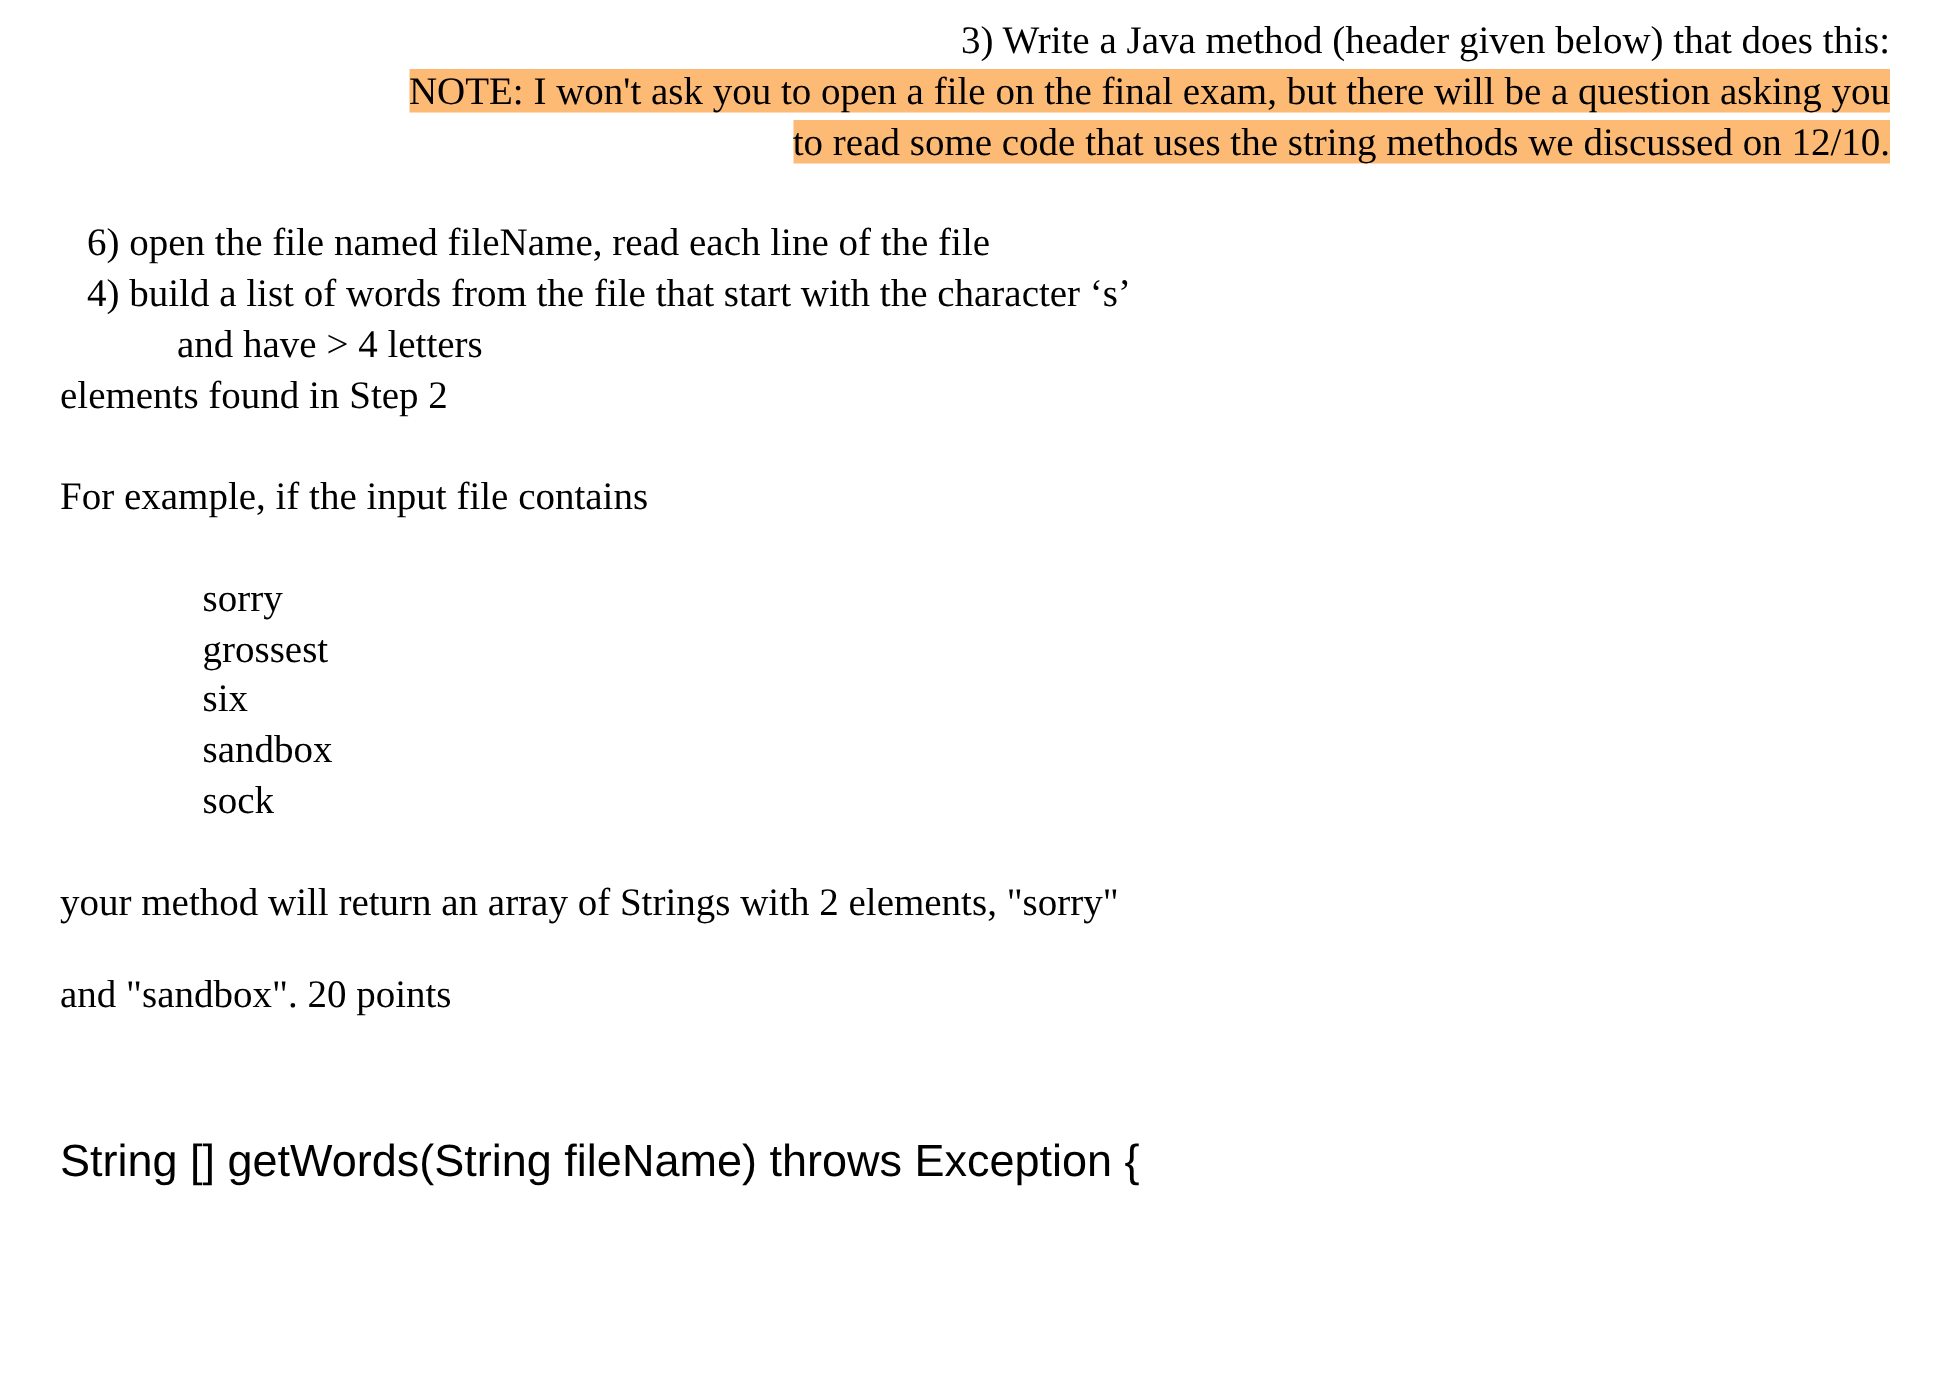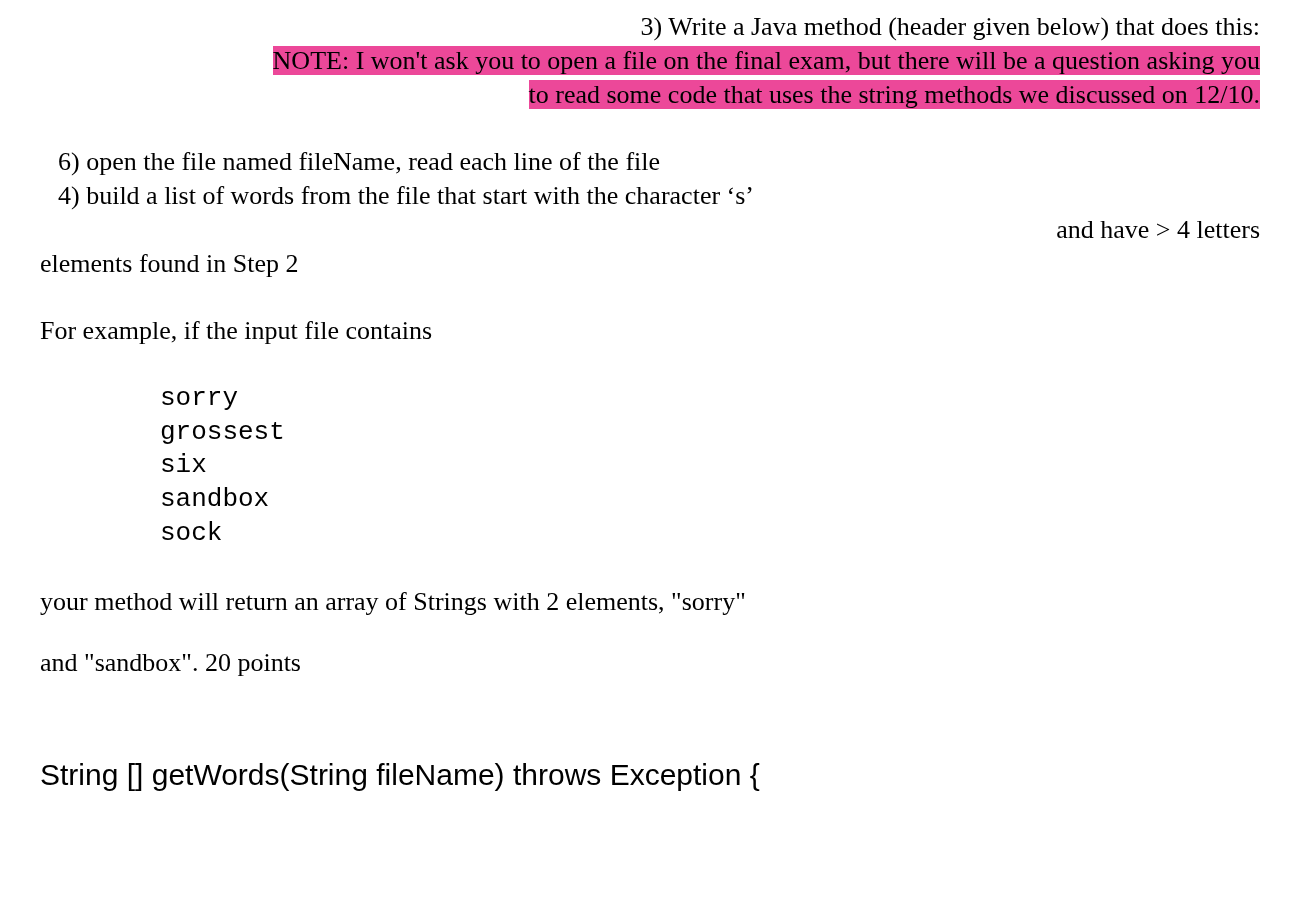--- a/index.html
+++ b/index.html
@@ -12,40 +12,38 @@
       background: #fff;
       width: 1300px;
     }
     .content {
       padding: 10px 40px 40px 40px;
     }
     .intro-line {
       margin-bottom: 0;
     }
     .highlight {
-      background-color: #ec4899;
+      background-color: #fdba74;
       display: inline;
     }
     .note-block {
       margin-bottom: 1.3em;
       text-align: right;
     }
     .steps {
       margin-left: 18px;
       margin-bottom: 1.3em;
     }
     .indent-more {
       margin-left: 60px;
-      text-align: right;
     }
     .sample-list {
-      margin-left: 120px;
+      margin-left: 95px;
       margin-top: 1.3em;
       margin-bottom: 1.3em;
-      font-family: Liberation Mono, monospace;
     }
     .code-line {
       font-family: Liberation Sans, sans-serif;
       font-size: 30px;
       margin-top: 2.5em;
     }
     .para {
       margin-bottom: 0;
       margin-top: 28px;
     }

